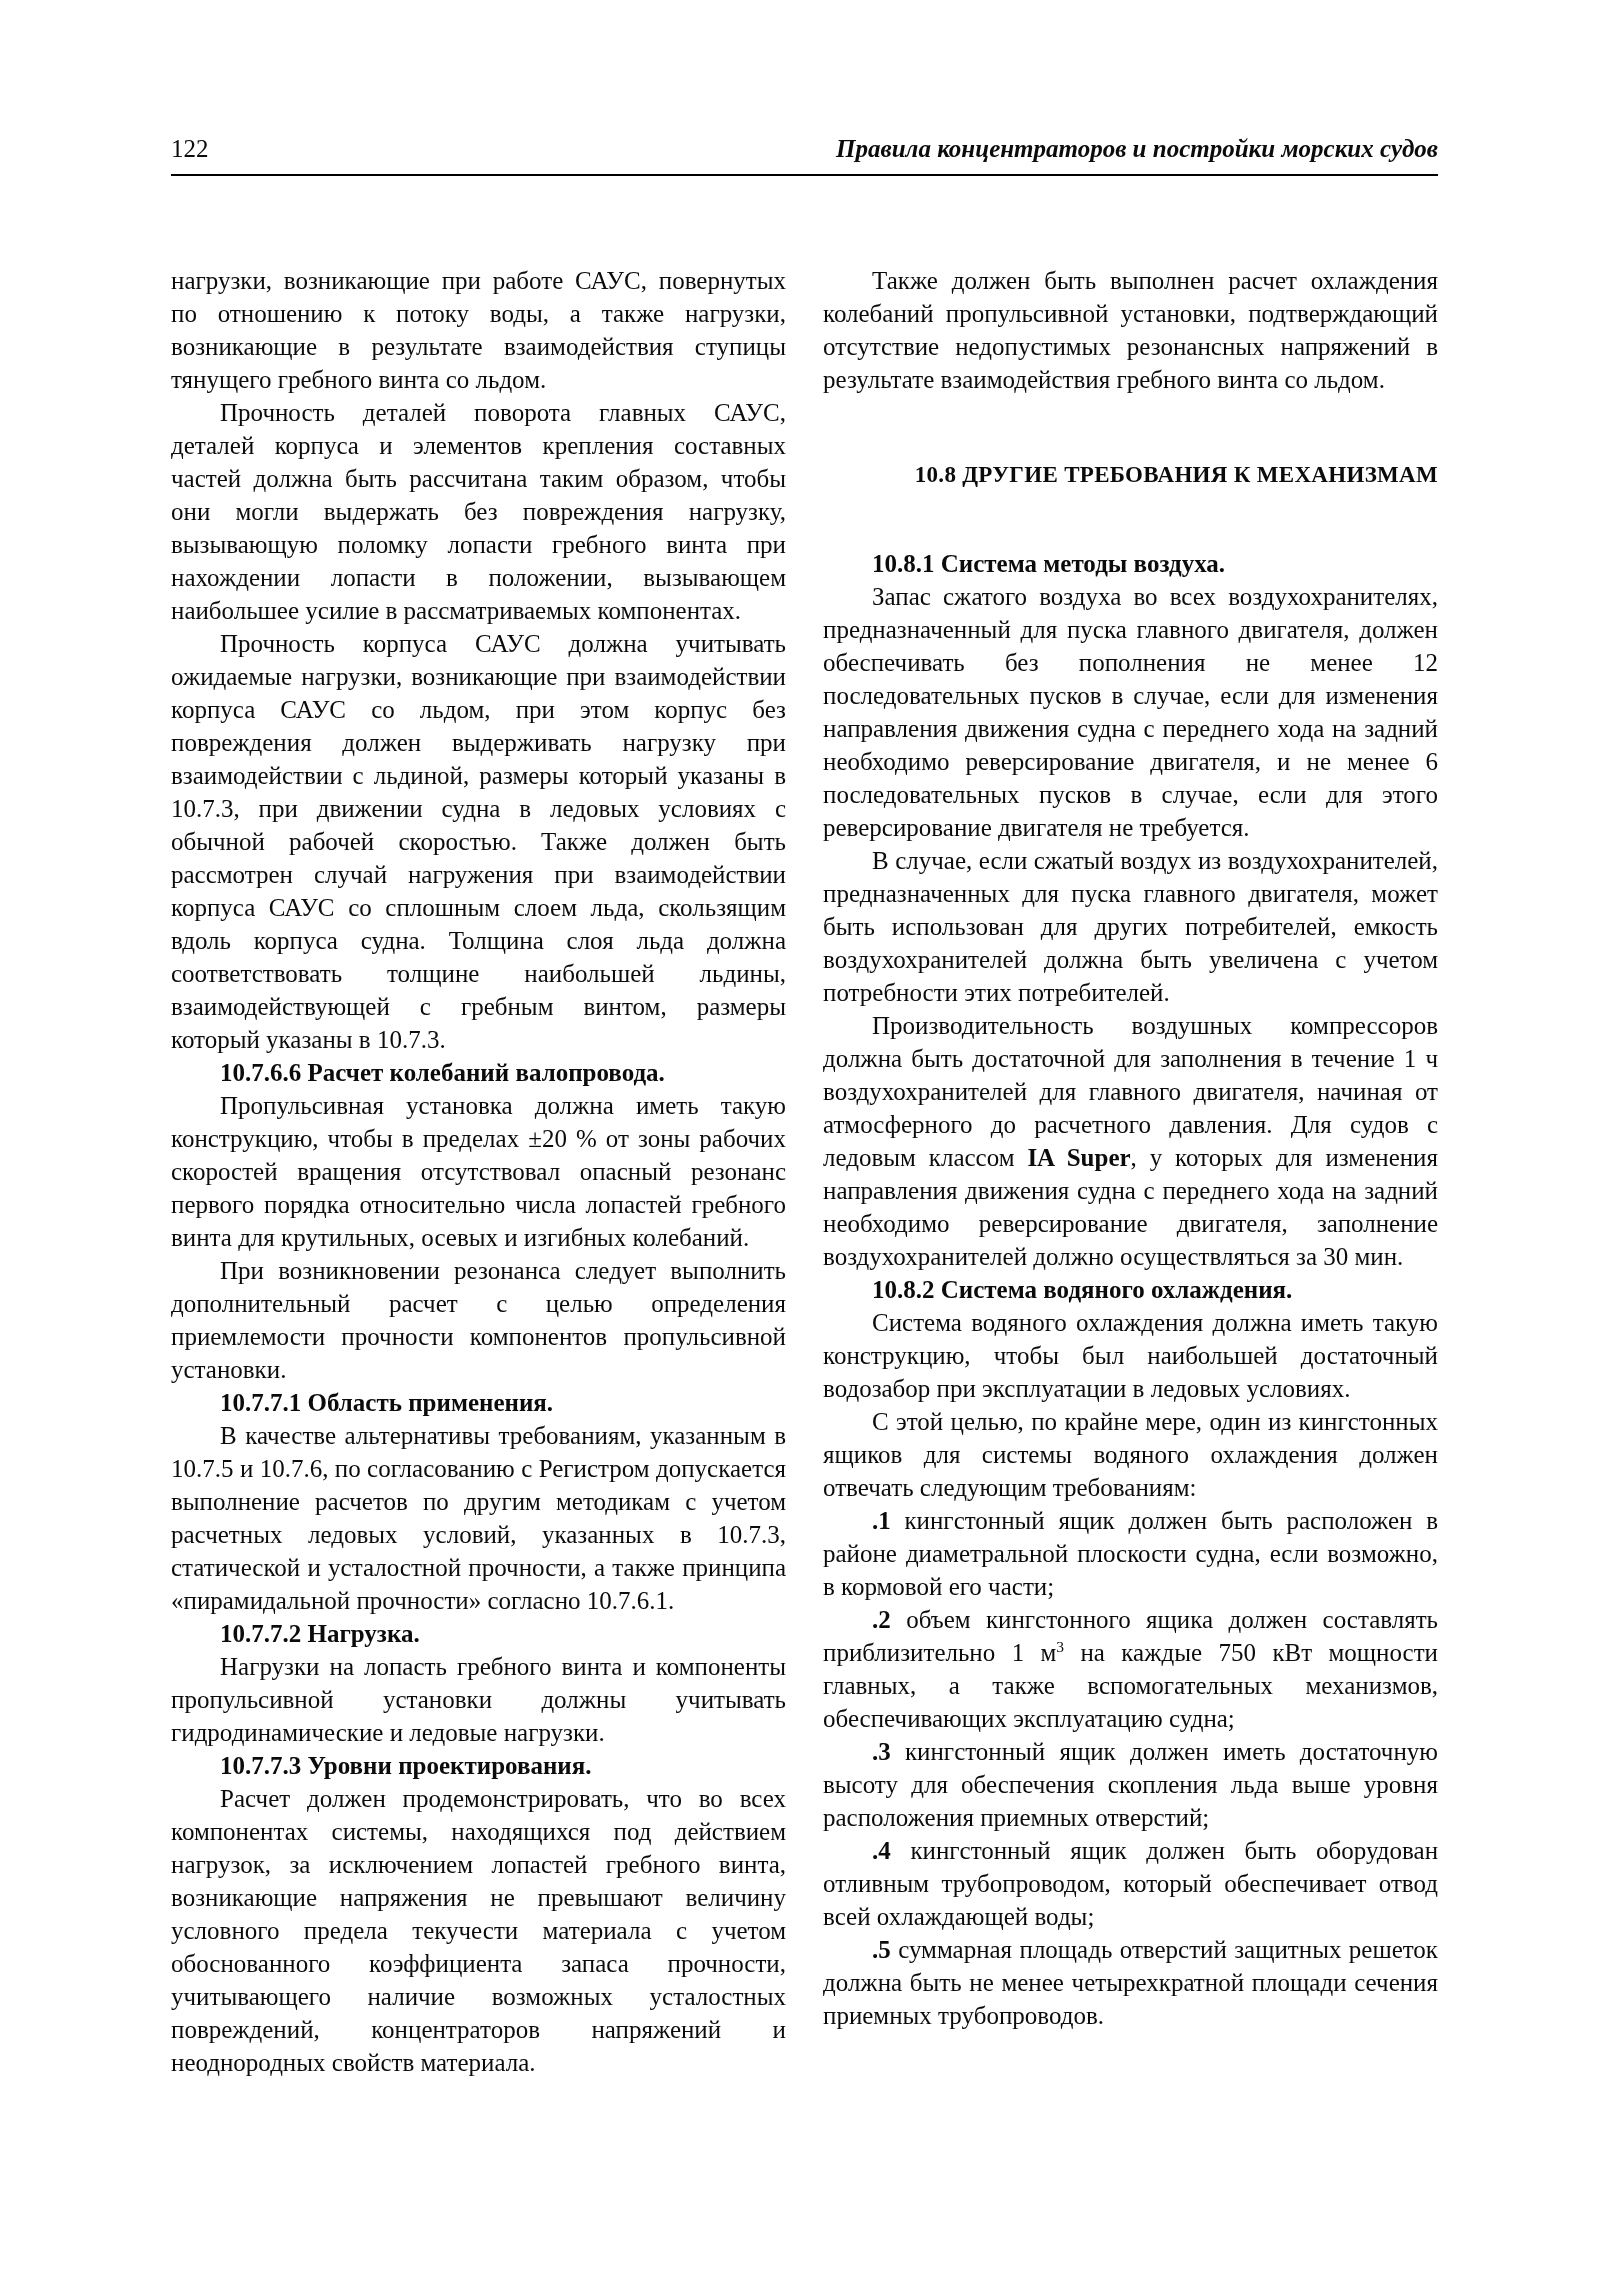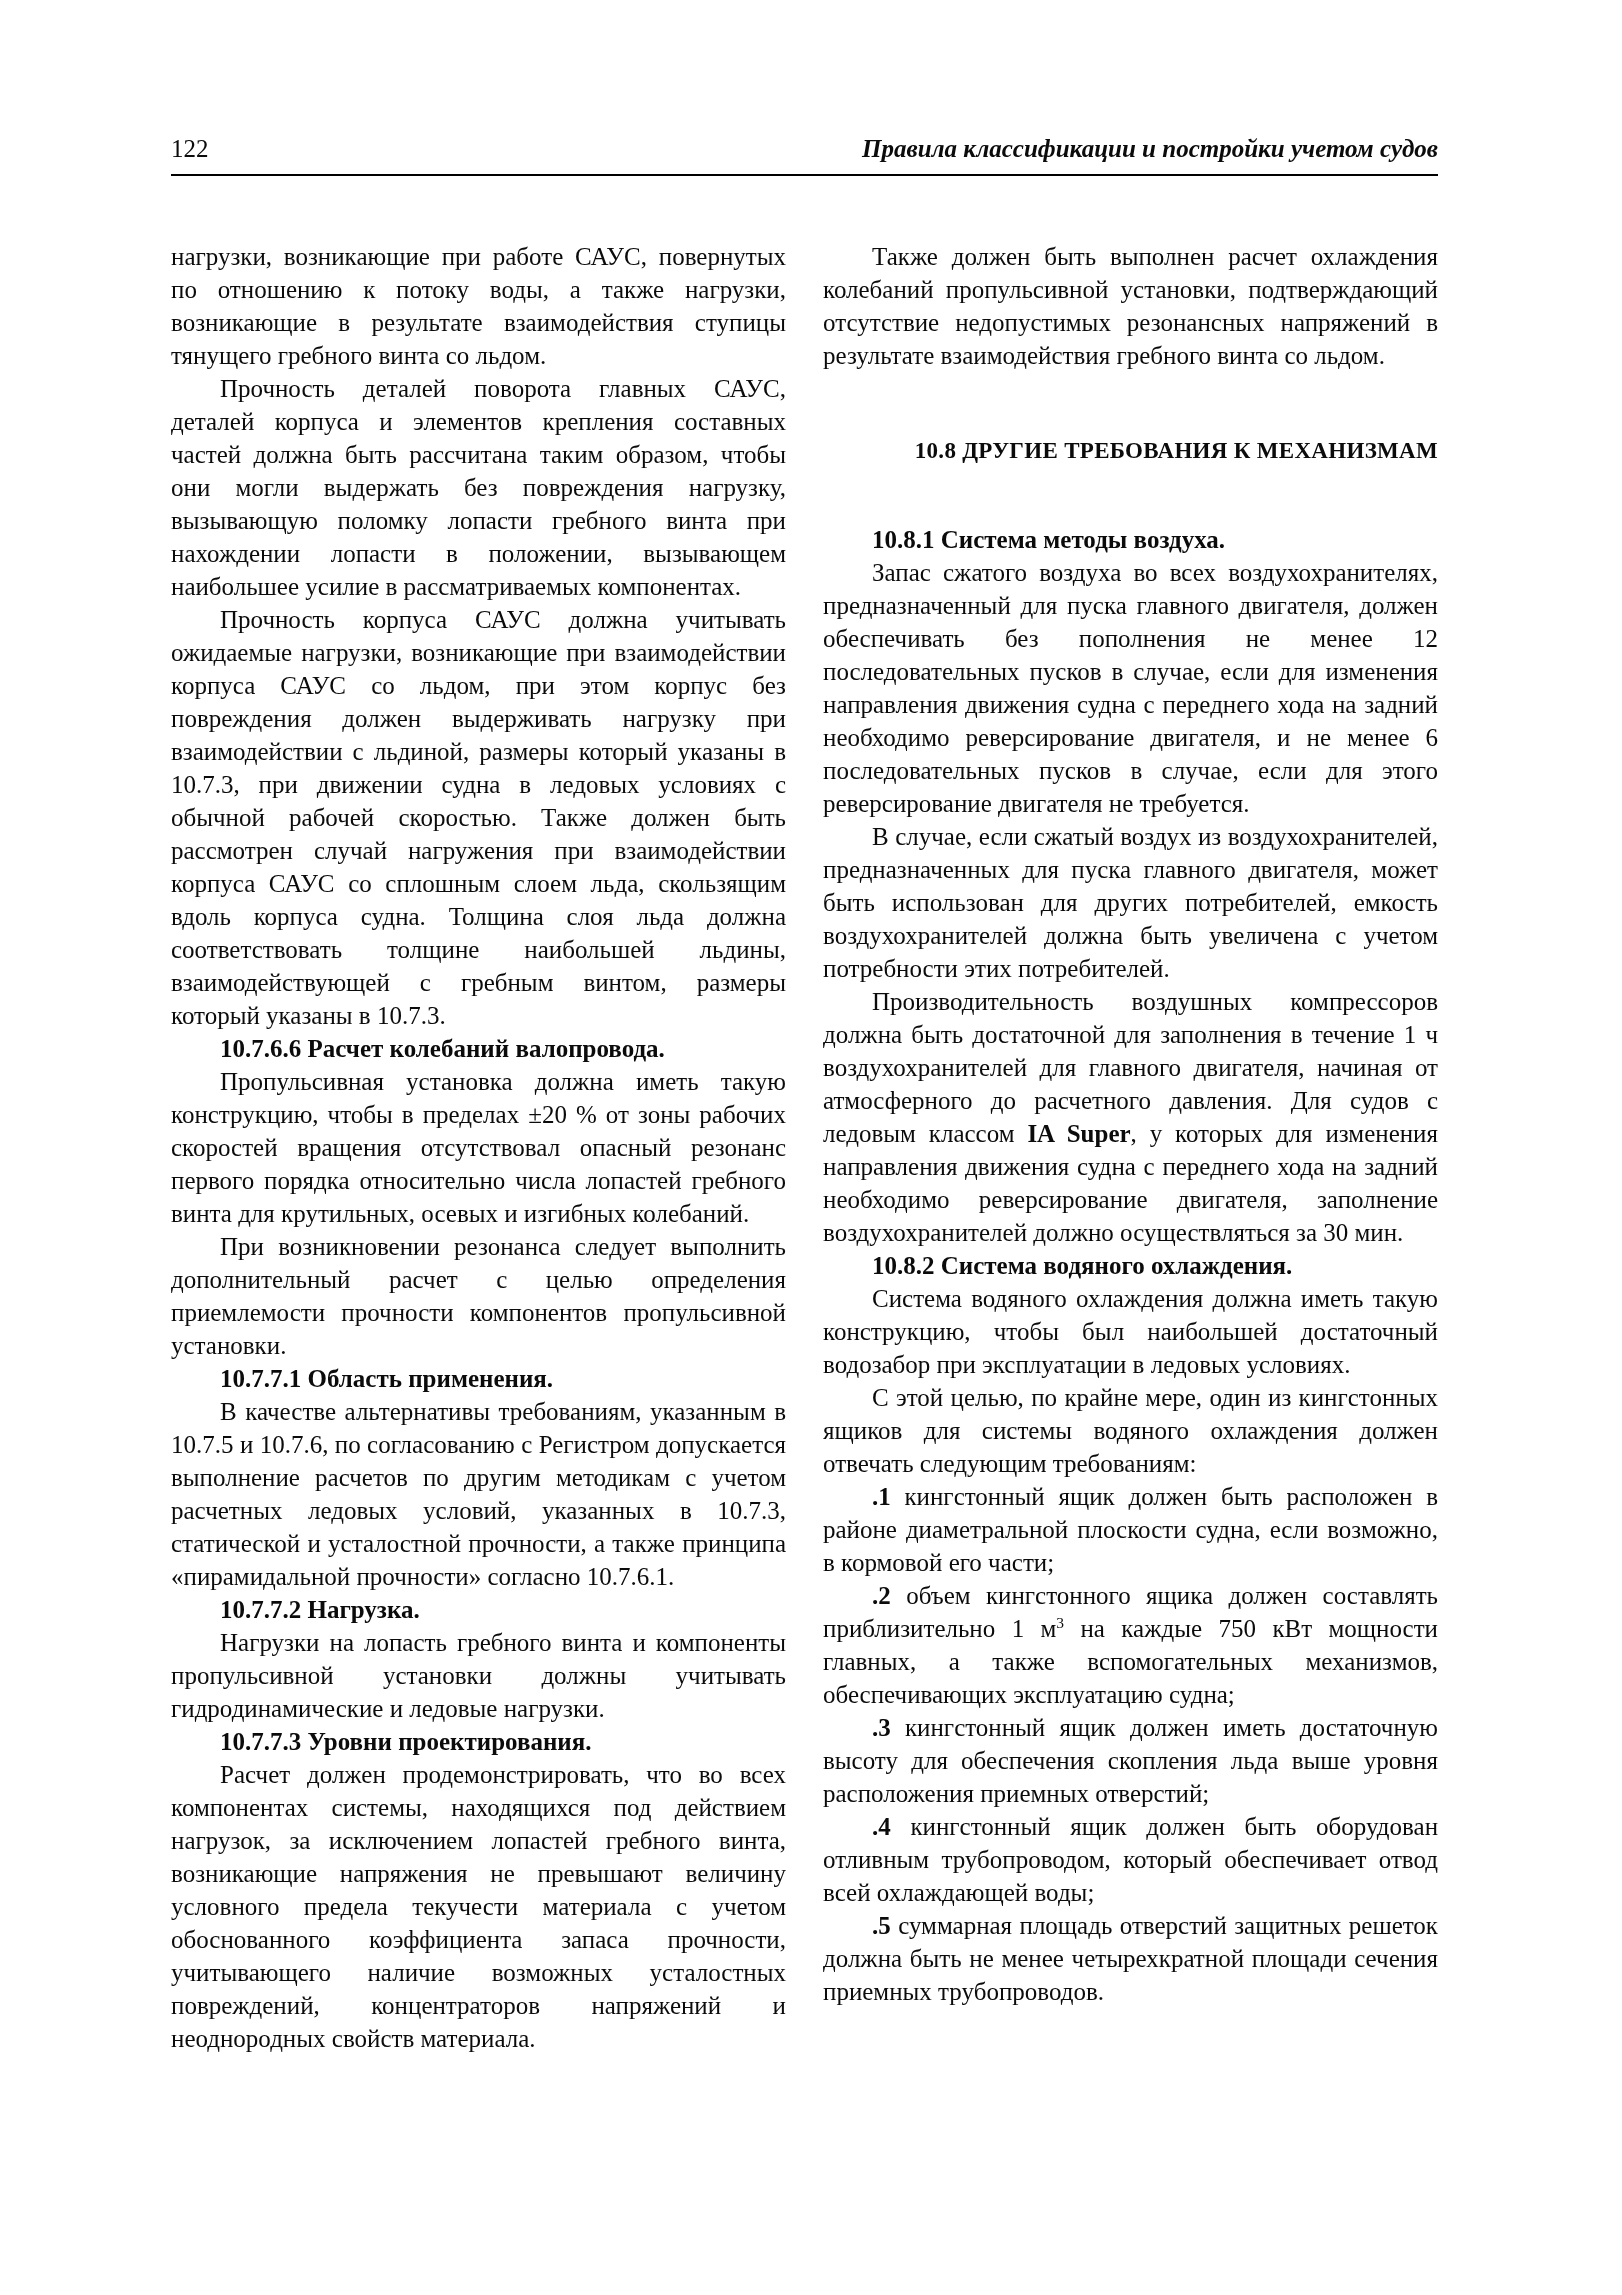--- a/index.html
+++ b/index.html
@@ -29,21 +29,21 @@
   .running-title{font-style:italic;font-weight:bold;}
   .rule{
     border:none;
     border-top:2px solid #000;
     margin:10.5px 0 0 0;
     height:0;
   }
   .columns{
     display:flex;
     gap:37px;
-    margin-top:64px;
+    margin-top:88px;
   }
   .col{
     width:615px;
     font-size:25px;
     line-height:33px;
     text-align:justify;
     hyphens:auto;
   }
   p.block{margin:0;text-indent:49px;}
   p.block.noindent{text-indent:0;}
@@ -57,21 +57,21 @@
   }
   .b{font-weight:bold;}
   sup{font-size:0.62em;line-height:0;vertical-align:super;}
 </style>
 </head>
 <body>
 
 <div class="page">
   <div class="header">
     <span class="page-num">122</span>
-    <span class="running-title">Правила классификации и постройки учетом судов</span>
+    <span class="running-title">Правила концентраторов и постройки морских судов</span>
   </div>
   <hr class="rule">
   <div class="columns">
     <div class="col">
         <p class="block noindent"><span>нагрузки, возникающие при работе САУС, повернутых по отношению к потоку воды, а также нагрузки, возникающие в результате взаимодействия ступицы тянущего гребного винта со льдом.</span></p>
         <p class="block"><span>Прочность деталей поворота главных САУС, деталей корпуса и элементов крепления составных частей должна быть рассчитана таким образом, чтобы они могли выдержать без повреждения нагрузку, вызывающую поломку лопасти гребного винта при нахождении лопасти в положении, вызывающем наибольшее усилие в рассматриваемых компонентах.</span></p>
         <p class="block"><span>Прочность корпуса САУС должна учитывать ожидаемые нагрузки, возникающие при взаимодействии корпуса САУС со льдом, при этом корпус без повреждения должен выдерживать нагрузку при взаимодействии с льдиной, размеры который указаны в 10.7.3, при движении судна в ледовых условиях с обычной рабочей скоростью. Также должен быть рассмотрен случай нагружения при взаимодействии корпуса САУС со сплошным слоем льда, скользящим вдоль корпуса судна. Толщина слоя льда должна соответствовать толщине наибольшей льдины, взаимодействующей с гребным винтом, размеры который указаны в 10.7.3.</span></p>
         <p class="block"><span class="b">10.7.6.6 Расчет колебаний валопровода.</span></p>
         <p class="block"><span>Пропульсивная установка должна иметь такую конструкцию, чтобы в пределах ±20 % от зоны рабочих скоростей вращения отсутствовал опасный резонанс первого порядка относительно числа лопастей гребного винта для крутильных, осевых и изгибных колебаний.</span></p>
         <p class="block"><span>При возникновении резонанса следует выполнить дополнительный расчет с целью определения приемлемости прочности компонентов пропульсивной установки.</span></p>

